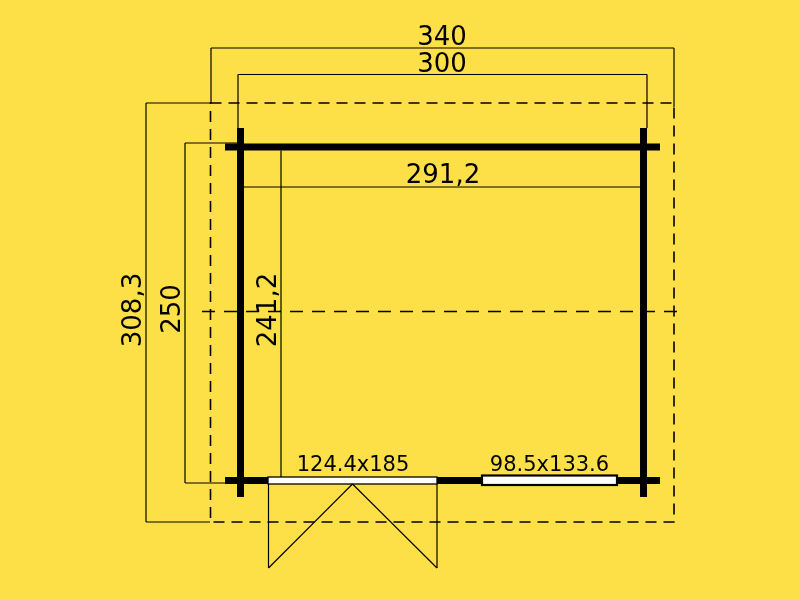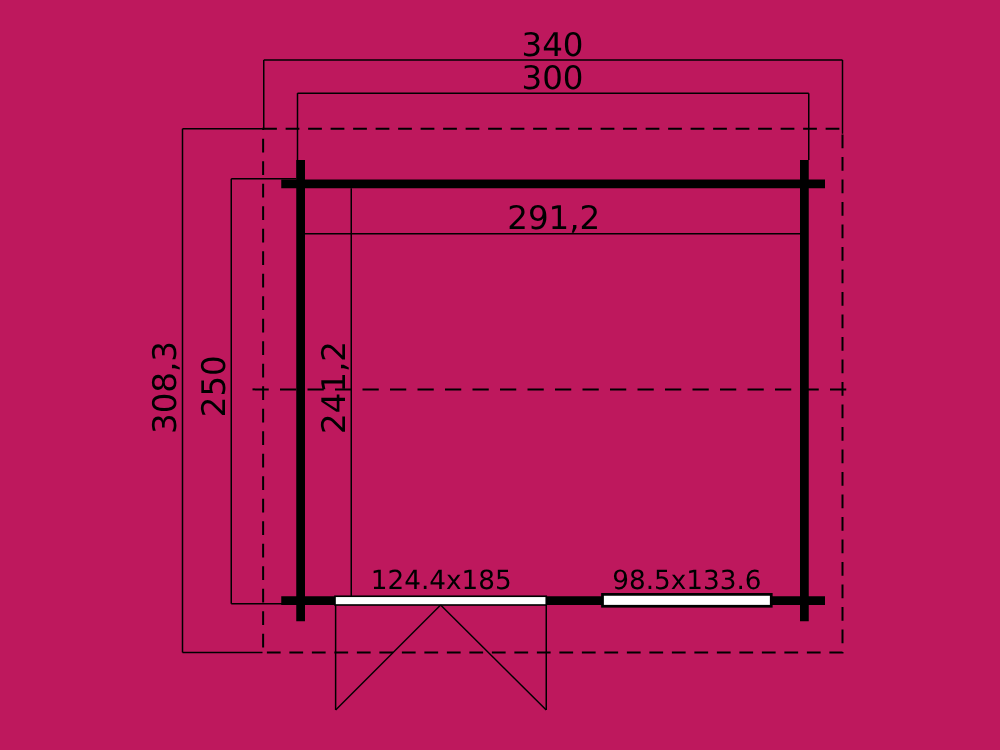--- a/index.html
+++ b/index.html
@@ -7,21 +7,21 @@
     padding: 0;
     background: #ffffff;
     width: 800px;
     height: 600px;
     overflow: hidden;
   }
   .canvas {
     position: relative;
     width: 800px;
     height: 600px;
-    background: #be185d;
+    background: #fde047;
   }
   svg text {
     font-family: "DejaVu Sans", "Liberation Sans", sans-serif;
     fill: #000000;
   }
   .dim-lg { font-size: 26px; }
   .dim-sm { font-size: 21px; }
   .thin  { stroke: #000; stroke-width: 1.2; fill: none; }
   .wall  { stroke: #000; stroke-width: 7;   fill: none; }
   .dash-outline { stroke: #000; stroke-width: 1.6; fill: none; stroke-dasharray: 11 7; }

